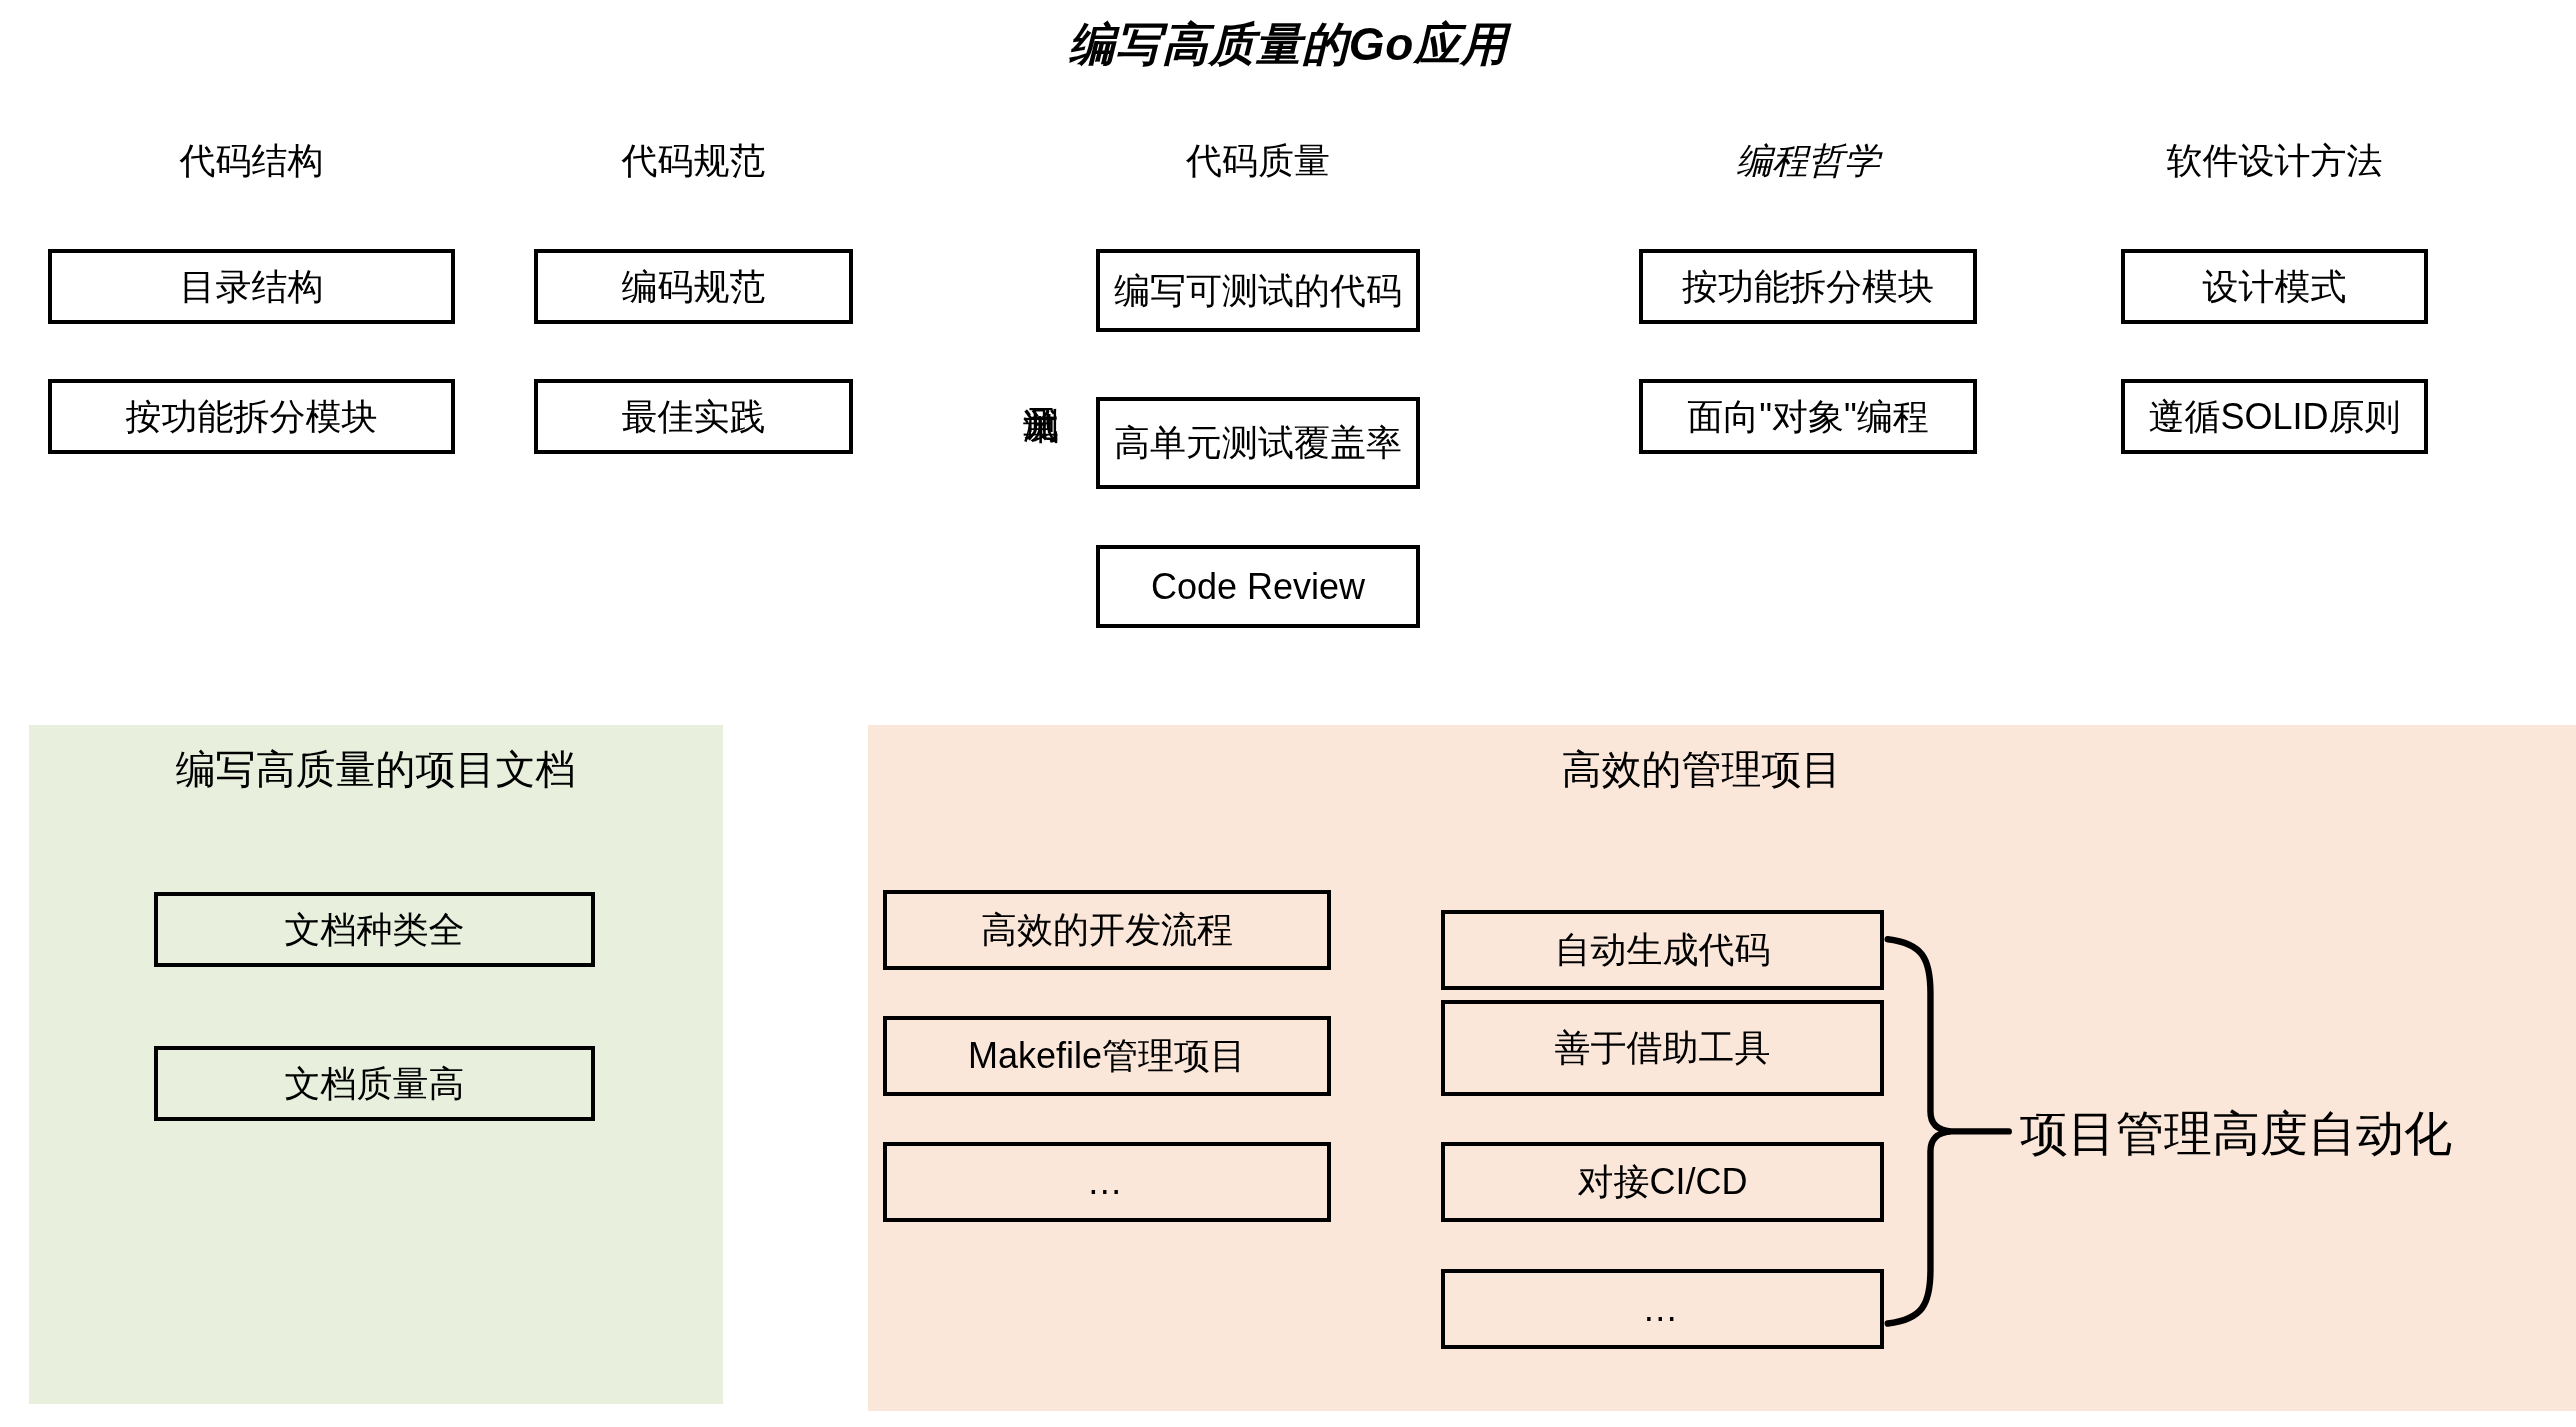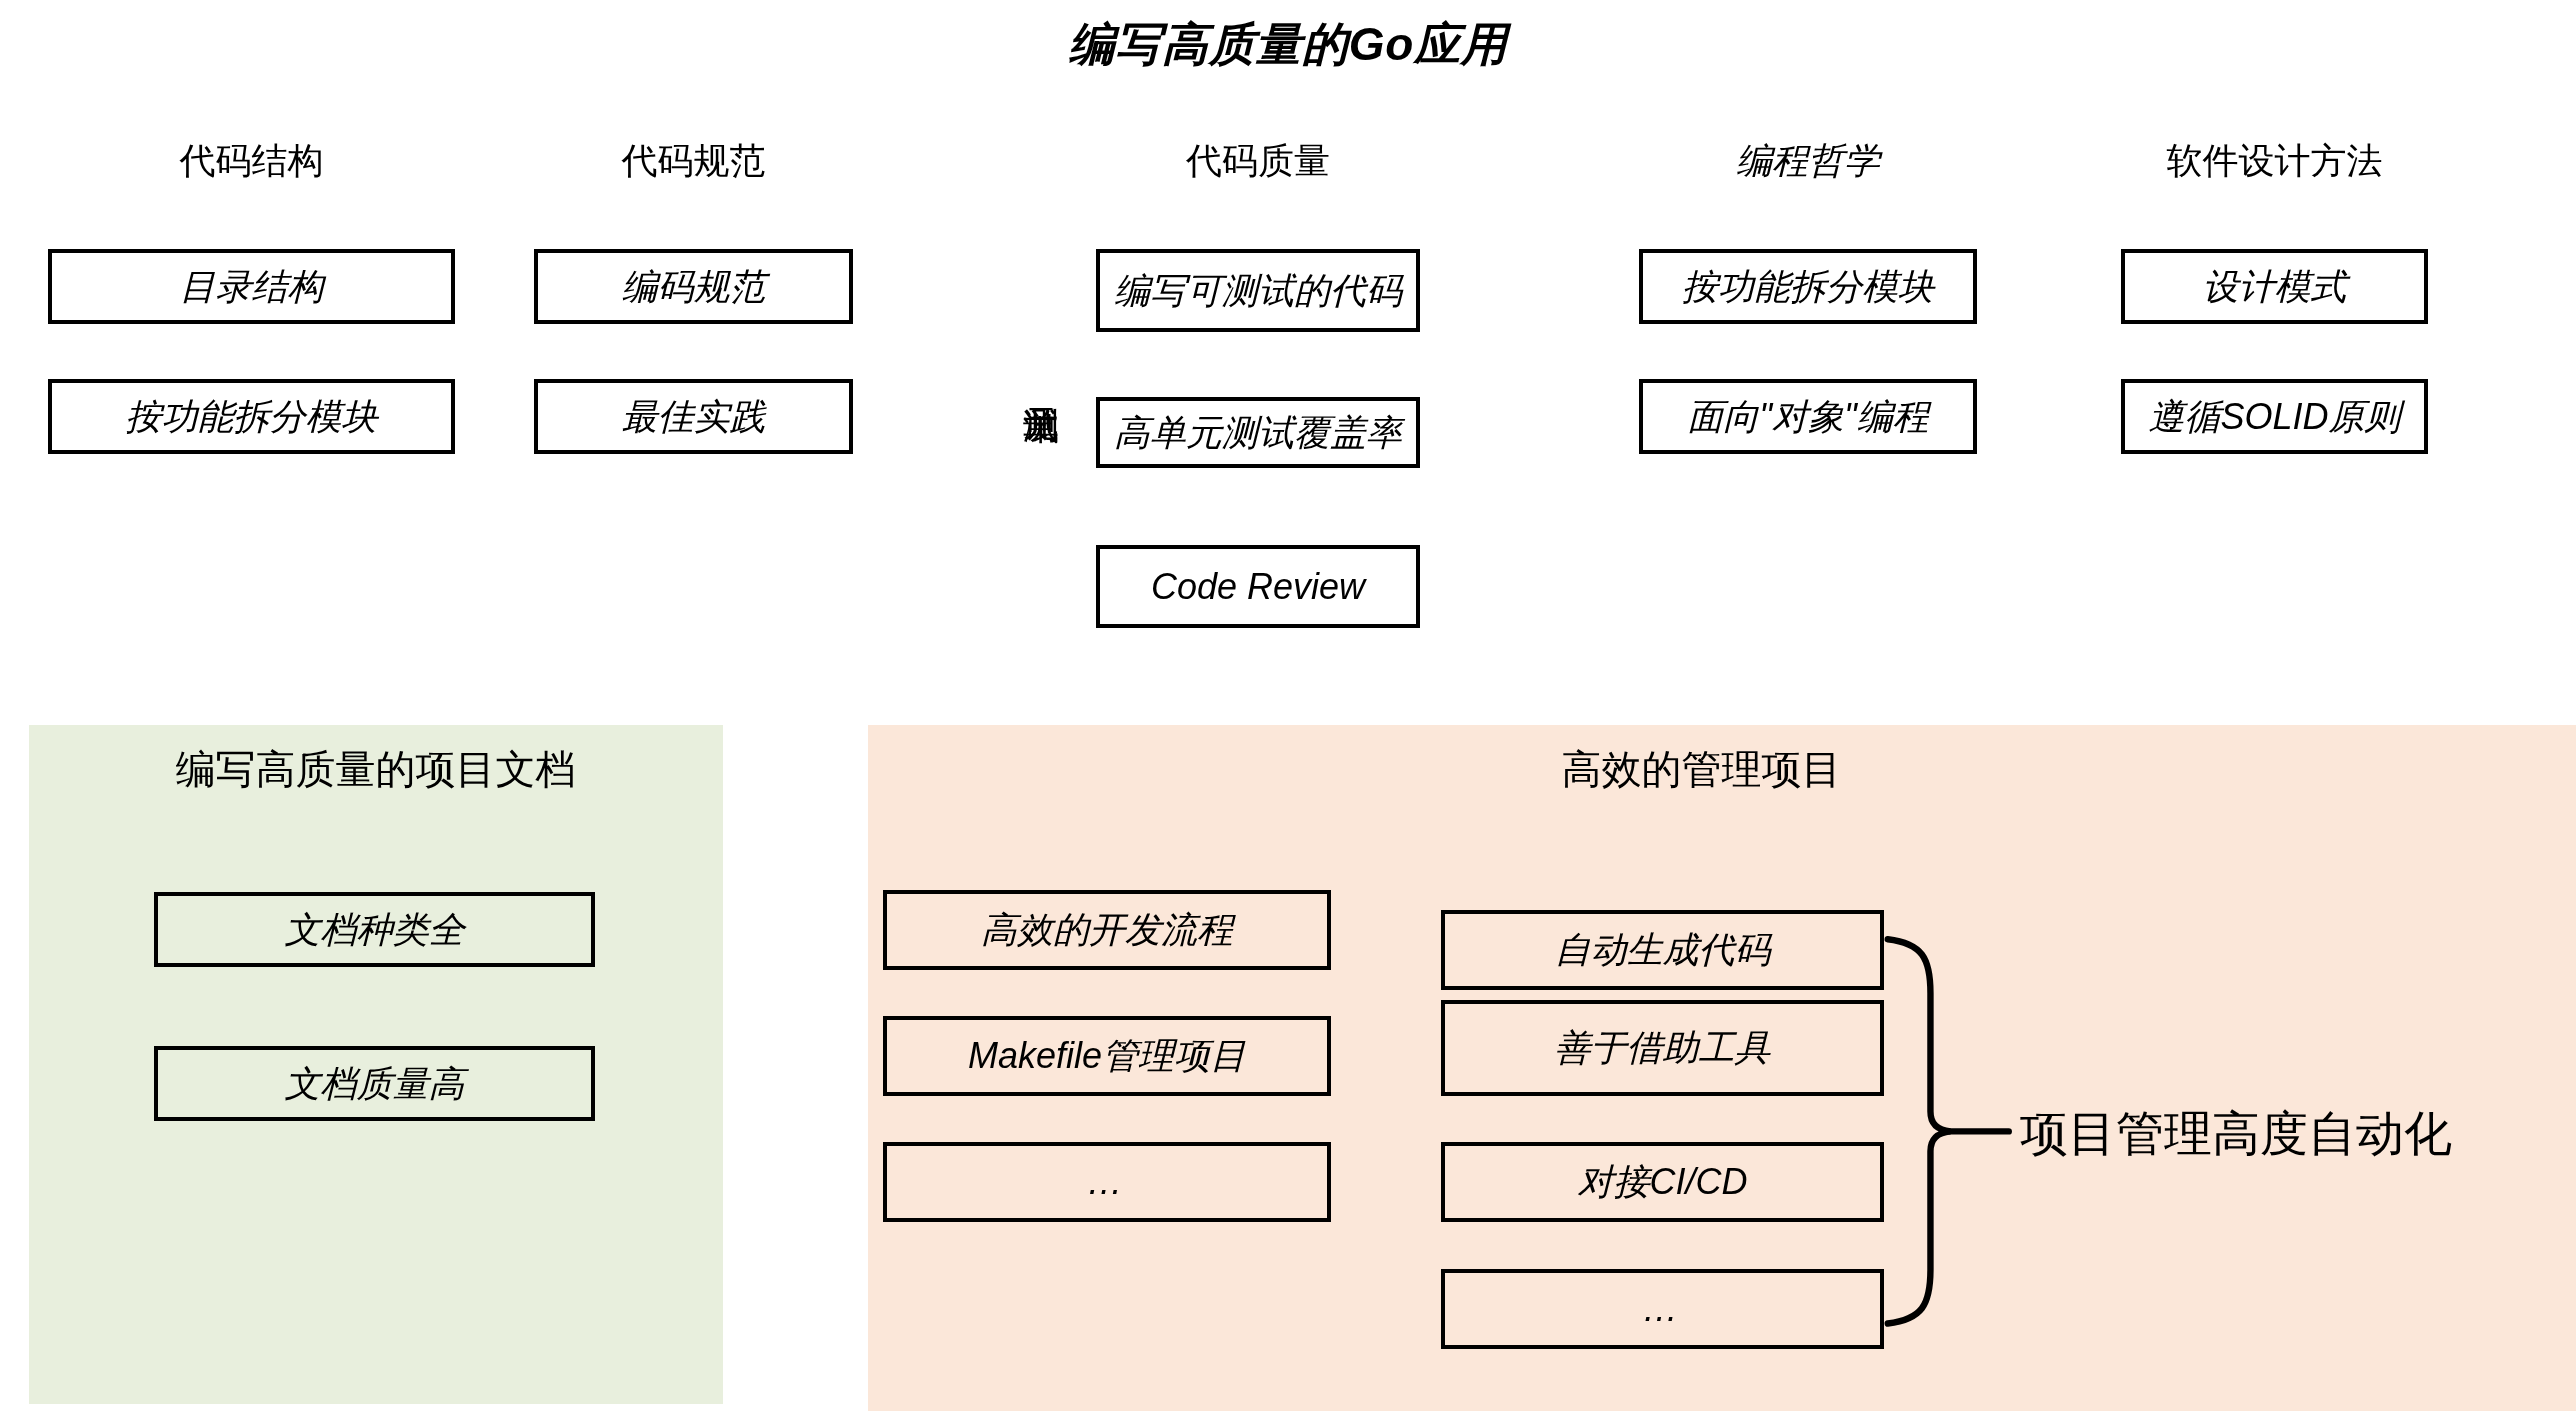--- a/index.html
+++ b/index.html
@@ -35,21 +35,20 @@
     box-sizing:border-box;
     border:4.3px solid #000000;
     background:transparent;
     display:flex;
     align-items:center;
     justify-content:center;
     font-size:36px;
     line-height:1.1;
     text-align:center;
     white-space:nowrap;
-    font-style:italic;
   }
 
   .vlabel{
     font-size:36px;
     line-height:1.02;
     text-align:center;
     writing-mode:vertical-rl;
     letter-spacing:0px;
   }
 
@@ -85,21 +84,21 @@
   <div class="abs node" style="left:48px;top:249px;width:407px;height:75px;">目录结构</div>
   <div class="abs node" style="left:48px;top:379px;width:407px;height:75px;">按功能拆分模块</div>
 
   <div class="abs col-head" style="left:534px;top:141px;width:319px;">代码规范</div>
   <div class="abs node" style="left:534px;top:249px;width:319px;height:75px;">编码规范</div>
   <div class="abs node" style="left:534px;top:379px;width:319px;height:75px;">最佳实践</div>
 
   <div class="abs col-head" style="left:1096px;top:141px;width:324px;">代码质量</div>
   <div class="abs vlabel" style="left:1013px;top:261px;width:46px;height:235px;">单元测试</div>
   <div class="abs node" style="left:1096px;top:249px;width:324px;height:83px;">编写可测试的代码</div>
-  <div class="abs node" style="left:1096px;top:397px;width:324px;height:71px;">高单元测试覆盖率</div>
+  <div class="abs node" style="left:1096px;top:397px;width:324px;height:92px;">高单元测试覆盖率</div>
   <div class="abs node" style="left:1096px;top:545px;width:324px;height:83px;">Code Review</div>
 
   <div class="abs col-head" style="left:1639px;top:141px;width:338px;font-style:italic;">编程哲学</div>
   <div class="abs node" style="left:1639px;top:249px;width:338px;height:75px;">按功能拆分模块</div>
   <div class="abs node" style="left:1639px;top:379px;width:338px;height:75px;">面向"对象"编程</div>
 
   <div class="abs col-head" style="left:2121px;top:141px;width:307px;">软件设计方法</div>
   <div class="abs node" style="left:2121px;top:249px;width:307px;height:75px;">设计模式</div>
   <div class="abs node" style="left:2121px;top:379px;width:307px;height:75px;">遵循SOLID原则</div>
 

